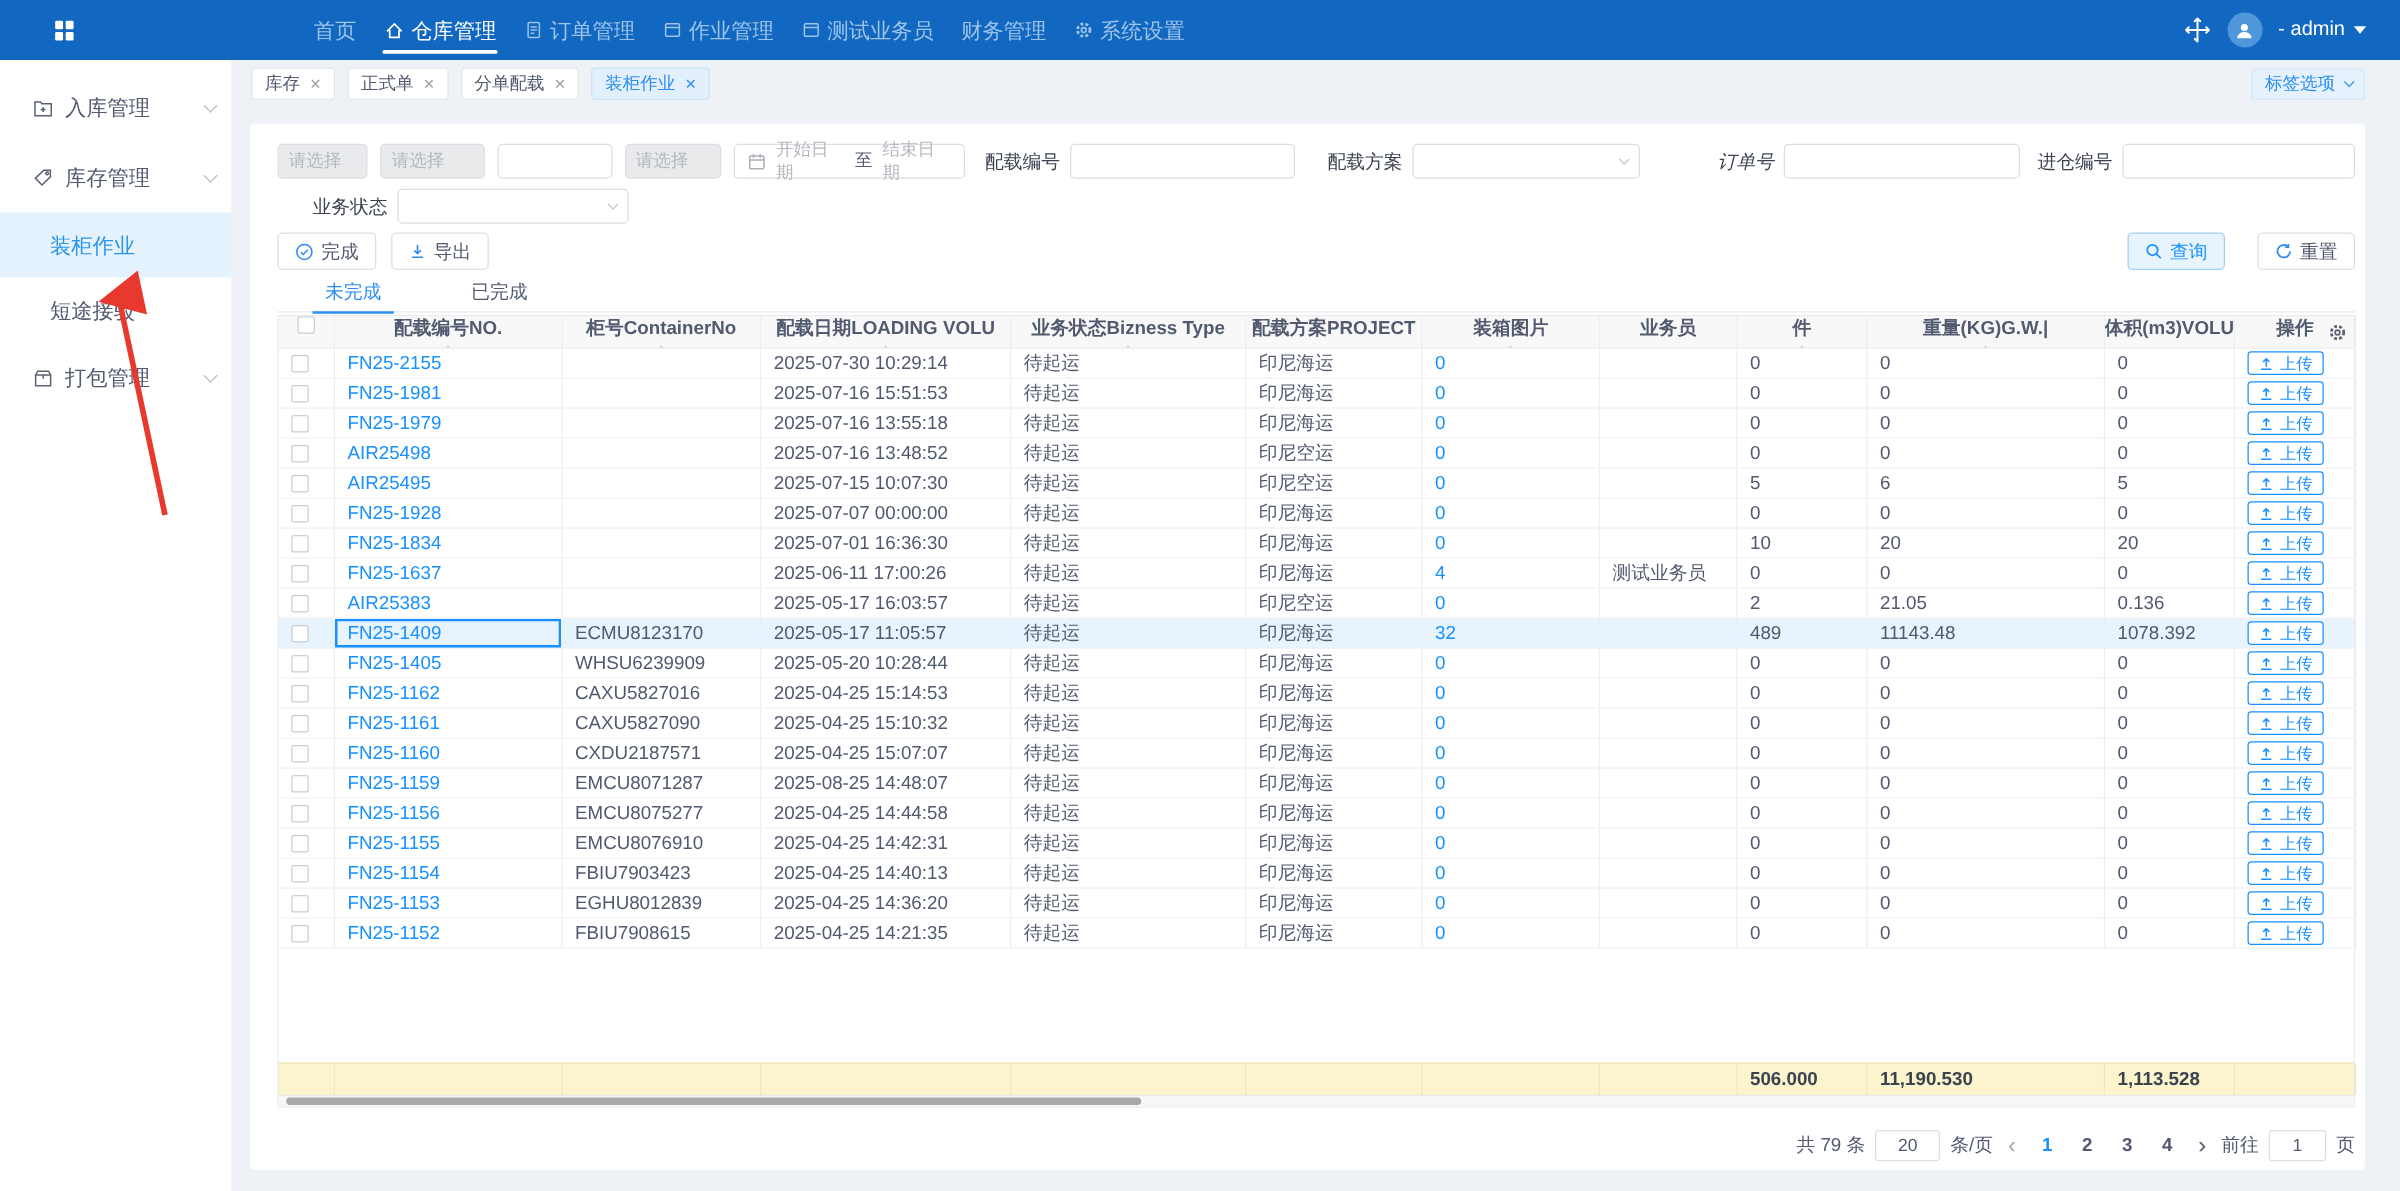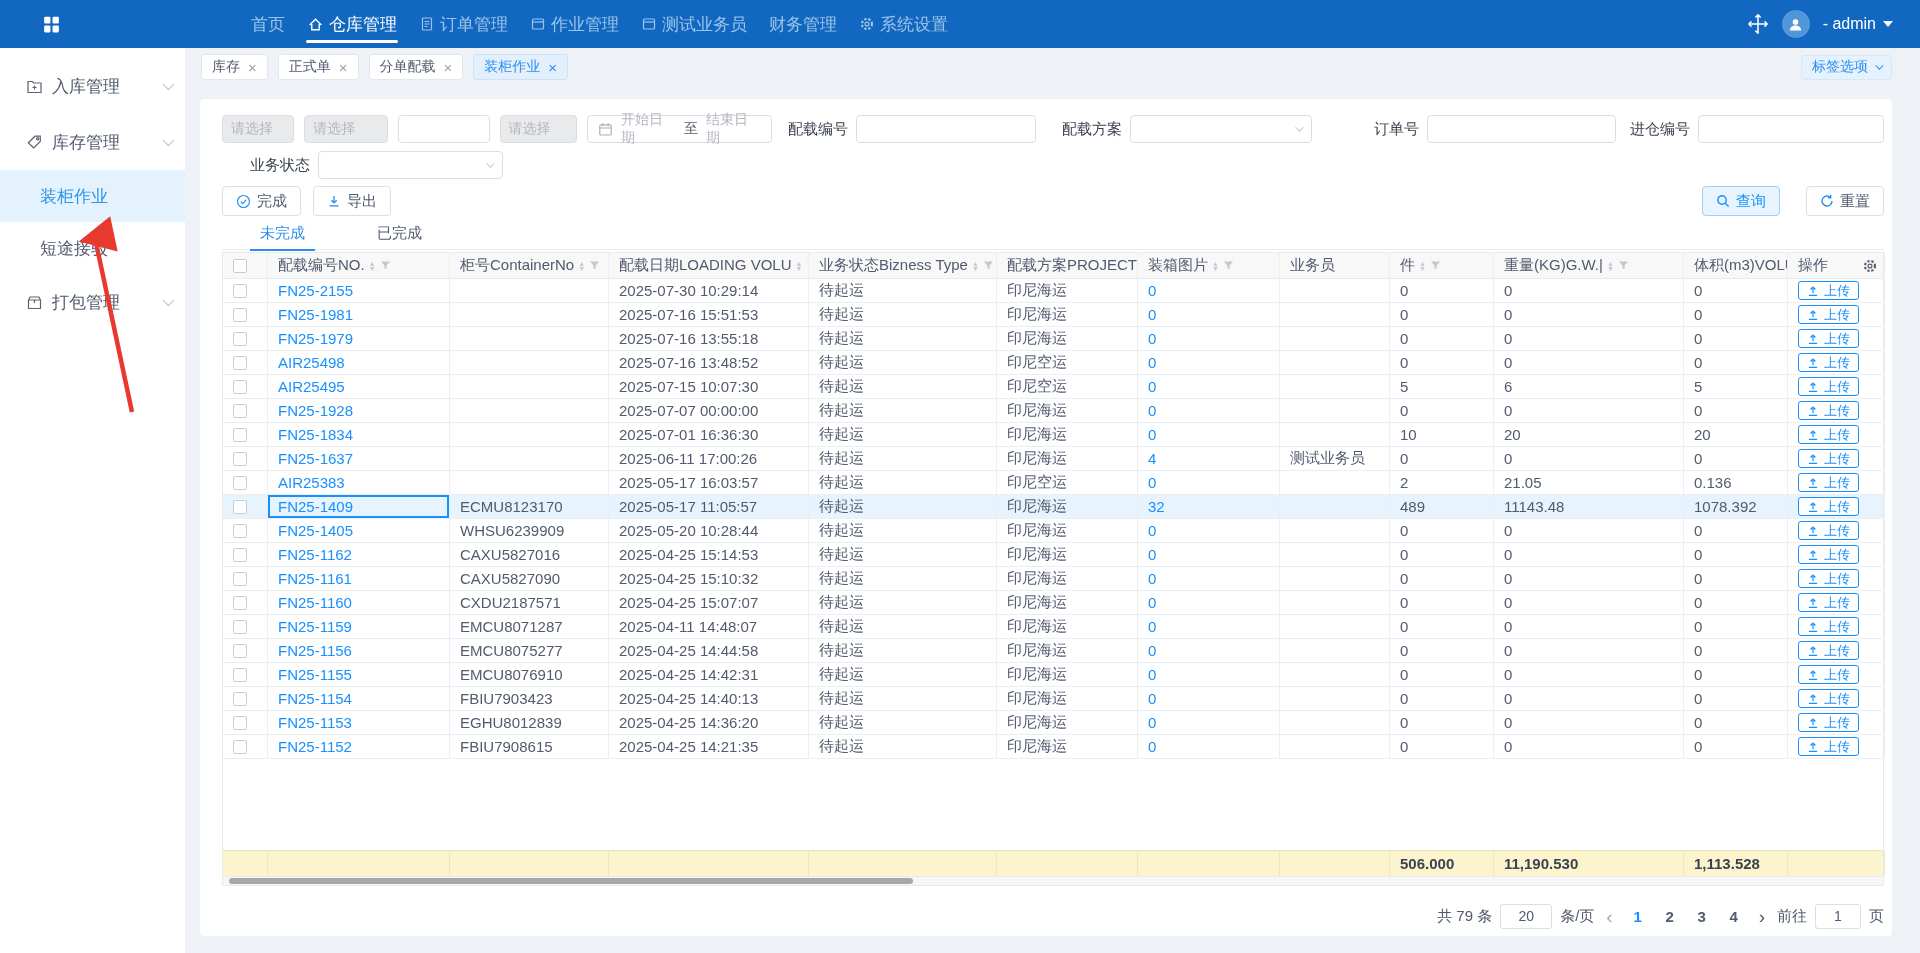--- a/index.html
+++ b/index.html
@@ -48,21 +48,21 @@
   .frow { display:flex; align-items:center; height:28px; }
   .frow + .frow { margin-top:8px; }
   .sel, .inp { height:28px; border:1px solid #dcdee2; border-radius:4px; background:#fff; font-size:14px; font-family:inherit; color:#515a6e; padding:0 8px; display:flex; align-items:center; }
   .sel.dis { background:#e9eaec; color:#b4b8bf; cursor:not-allowed; }
   .sel.live { justify-content:space-between; cursor:pointer; }
   .sel.live .chev { border-color:#c0c4cc; width:6px; height:6px; margin-right:2px; }
   input.inp { outline:none; }
   .flabel { font-size:15px; color:#3c4350; margin:0 8px 0 0; white-space:nowrap; }
   .daterange { height:28px; border:1px solid #dcdee2; border-radius:4px; display:flex; align-items:center; gap:8px; padding:0 10px; font-size:14px; color:#b4b8bf; cursor:pointer; }
   .daterange b { color:#515a6e; font-weight:400; }
-  .g10{margin-left:10px;} .g16{margin-left:16px;} .g26{margin-left:26px;} .g40{margin-left:62px;} .g14{margin-left:14px;}
+  .g10{margin-left:10px;} .g16{margin-left:16px;} .g26{margin-left:26px;} .g40{margin-left:62px;font-style:italic;} .g14{margin-left:14px;}
   .w73{width:73px;} .w84{width:84px;} .w92{width:92px;} .w78{width:78px;} .w185{width:185px;} .w180{width:180px;} .w184{width:184px;} .w189{width:189px;} .w186{width:186px;}
 
   .arow { display:flex; align-items:center; height:30px; margin-top:7px; }
   .btn { height:30px; border:1px solid #dcdee2; background:#fff; border-radius:4px; display:flex; align-items:center; gap:6px; padding:0 13px; font-size:15px; color:#515a6e; cursor:pointer; font-family:inherit; }
   .btn + .btn { margin-left:12px; }
   .btn.primary-ghost { background:#e7f3fd; border-color:#a3cdf3; color:#1890ff; }
   .btn-right { margin-left:auto; display:flex; }
   .btn-right .btn + .btn { margin-left:26px; }
 
   .annotation { position:absolute; left:190px; top:100px; font-size:19px; color:#e23730; white-space:nowrap; z-index:6; }
@@ -70,21 +70,21 @@
   .vtabs { display:flex; margin-top:8px; height:26px; border-bottom:1px solid #e8eaec; padding-left:28px; }
   .vtab { padding:0 10px; margin-right:52px; font-size:15px; color:#515a6e; cursor:pointer; height:26px; position:relative; }
   .vtab.active { color:#2b8ef0; }
   .vtab.active::after { content:""; position:absolute; left:0; right:0; bottom:-1px; height:2px; background:#2b8ef0; }
 
   
   .twrap { margin-top:2px; border:1px solid #e8eaec; height:634px; position:relative; display:flex; flex-direction:column; width:1662px; }
   .trow, .thead-row, .tsum { display:flex; flex:none; }
   .tcell { flex:none; padding:0 10px; display:flex; align-items:center; border-right:1px solid #ebeef2; overflow:hidden; white-space:nowrap; font-size:15px; }
   .thead-row { height:26px; background:#f8f8f9; border-bottom:1px solid #e8eaec; }
-  .thead-row .tcell { font-weight:normal; color:#515a6e; gap:4px; }
+  .thead-row .tcell { font-weight:bold; color:#515a6e; gap:4px;flex-direction:column; }
   .sortg { display:flex; flex-direction:column; font-size:7px; line-height:5px; color:#c5c8ce; cursor:pointer; }
   .funnel { display:flex; cursor:pointer; }
   .trow { height:24px; border-bottom:1px solid #ebeef2; background:#fff; }
   .trow.hl { background:#e7f4fd; }
   .trow.hl .tcell.c-no { box-shadow:inset 0 0 0 2px #1890ff; }
   .link { color:#1890ff; cursor:pointer; }
   .cbx { width:14px; height:14px; border:1px solid #c8cdd4; border-radius:2px; background:#fff; display:inline-block; cursor:pointer; }
   .upbtn { height:19px; border:1px solid #1890ff; border-radius:3px; background:#fff; color:#1890ff; font-size:13px; display:flex; align-items:center; gap:5px; padding:0 8px; cursor:pointer; font-family:inherit; }
   .tfill { flex:1; background:#fff; }
   .tsum { height:26px; background:#fbf4cd; border-top:1px solid #eee4b6; }
@@ -1049,21 +1049,21 @@
               <div class="tcell c-check" style="width:45px">
                 <span class="cbx"></span>
               </div>
               <div class="tcell c-no" style="width:182px">
                 <span class="link">FN25-1159</span>
               </div>
               <div class="tcell c-container" style="width:159px">
                 <span>EMCU8071287</span>
               </div>
               <div class="tcell c-date" style="width:200px">
-                <span>2025-04-11 14:48:07</span>
+                <span>2025-08-25 14:48:07</span>
               </div>
               <div class="tcell c-status" style="width:188px">
                 <span>待起运</span>
               </div>
               <div class="tcell c-plan" style="width:141px">
                 <span>印尼海运</span>
               </div>
               <div class="tcell c-pics" style="width:142px">
                 <span class="link">0</span>
               </div>

